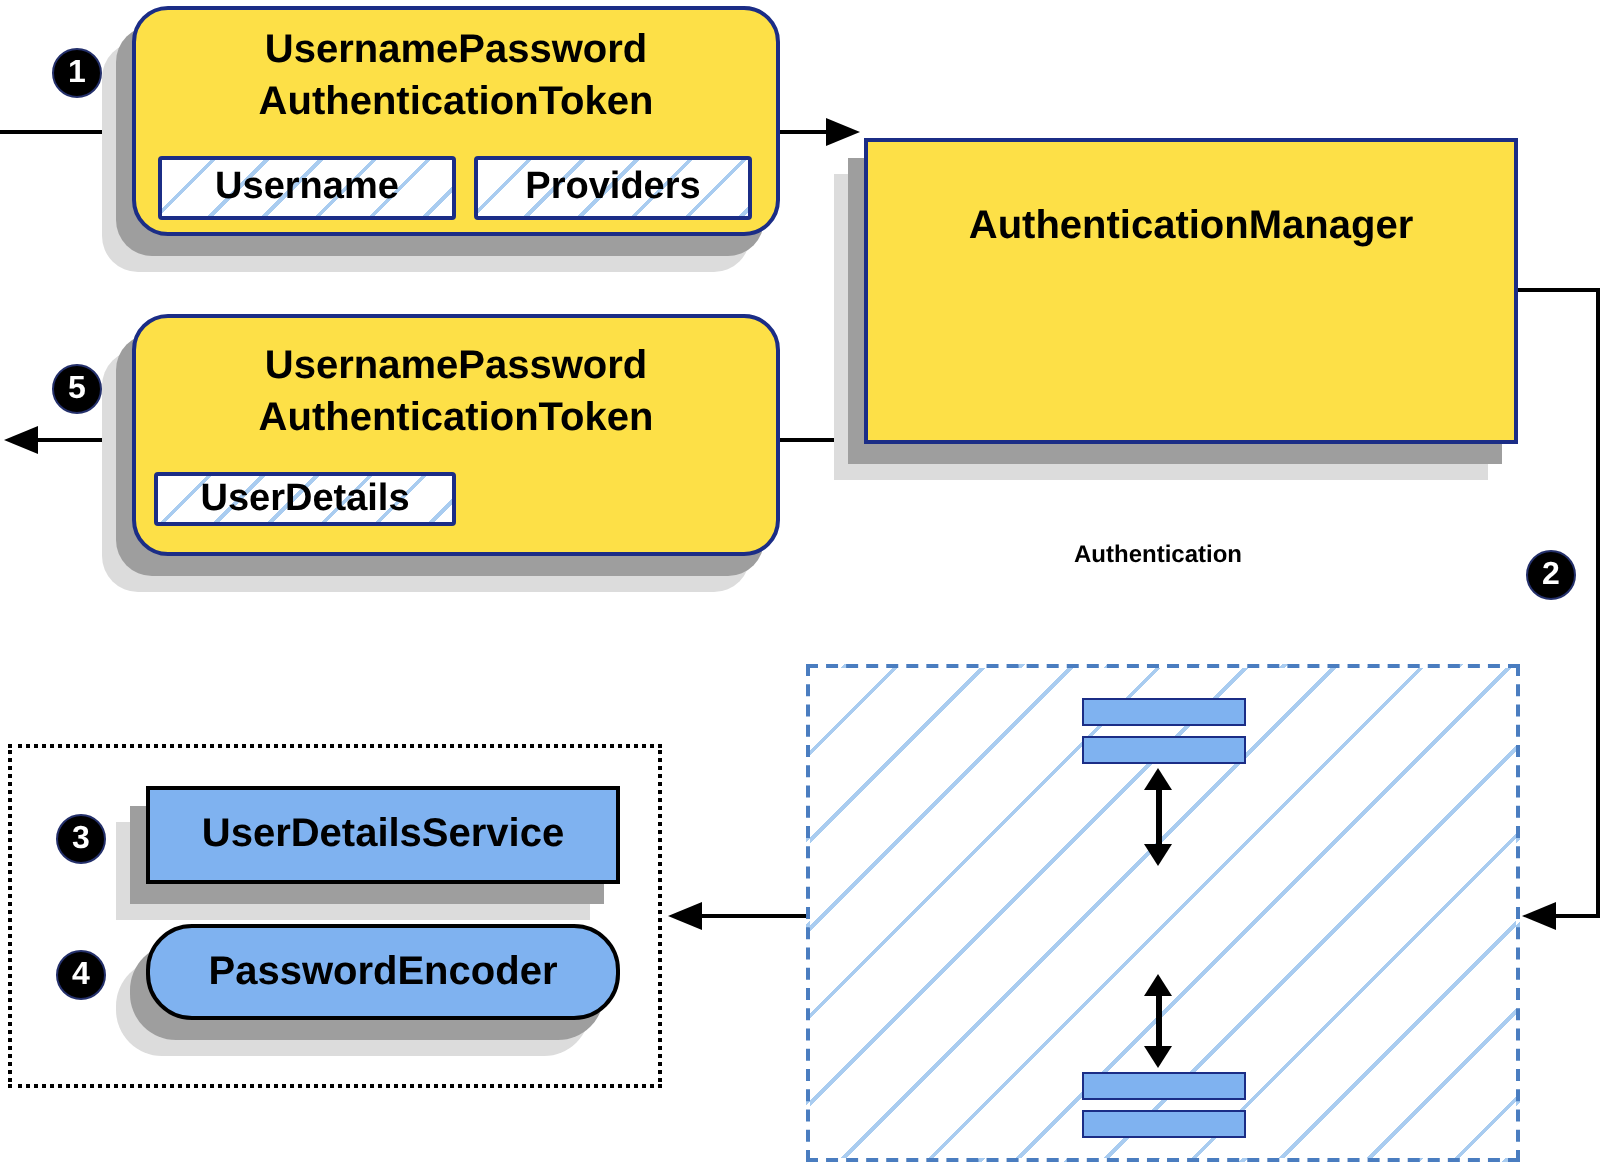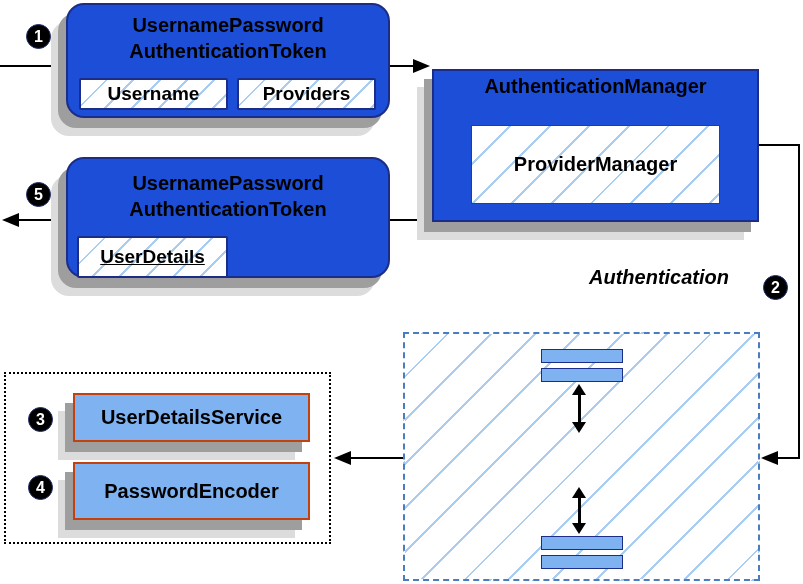--- a/index.html
+++ b/index.html
@@ -11,52 +11,52 @@
   .hline,.vline{position:absolute;background:#000;}
   .hline{height:2px;}
   .vline{width:2px;}
   .arr-right{position:absolute;width:0;height:0;border-top:7px solid transparent;border-bottom:7px solid transparent;border-left:17px solid #000;}
   .arr-left{position:absolute;width:0;height:0;border-top:7px solid transparent;border-bottom:7px solid transparent;border-right:17px solid #000;}
   .arr-up{position:absolute;width:0;height:0;border-left:7px solid transparent;border-right:7px solid transparent;border-bottom:11px solid #000;}
   .arr-down{position:absolute;width:0;height:0;border-left:7px solid transparent;border-right:7px solid transparent;border-top:11px solid #000;}
   .vshaft{position:absolute;width:3px;background:#000;}
   
   .blue-node{
-    position:absolute;box-sizing:border-box;background:#1d4ed8;border:2px solid #1b2d86;
+    position:absolute;box-sizing:border-box;background:#fde047;border:2px solid #1b2d86;
     box-shadow:-8px 10px 0 #9e9e9e, -15px 18px 0 #dcdcdc;
   }
   .rounded{border-radius:18px;}
   .node-title{text-align:center;font-size:20px;line-height:26px;}
   .field{
     position:absolute;box-sizing:border-box;border:2px solid #1b2d86;border-radius:2px;
     background:repeating-linear-gradient(135deg,#ffffff 0 17px,#a9ccf0 17px 19px);
     display:flex;align-items:center;justify-content:center;font-size:19px;
   }
   .hatch-inner{
     position:absolute;box-sizing:border-box;border:1px solid #2a3b8f;
     background:repeating-linear-gradient(135deg,#ffffff 0 26px,#a9ccf0 26px 28px);
     display:flex;align-items:center;justify-content:center;font-size:20px;
   }
   .flat-node{
-    position:absolute;box-sizing:border-box;background:#7fb2f0;border:2px solid #c2410c;
+    position:absolute;box-sizing:border-box;background:#7fb2f0;border:2px solid #000000;
     box-shadow:-8px 10px 0 #9e9e9e, -15px 18px 0 #dcdcdc;
     display:flex;align-items:center;justify-content:center;font-size:20px;
   }
   .group-dashed{
     position:absolute;box-sizing:border-box;border:2px dashed #4a7dc0;
     background:repeating-linear-gradient(135deg,#ffffff 0 29px,#a9ccf0 29px 31px);
   }
   .group-dotted{position:absolute;box-sizing:border-box;border:2px dotted #000;background:transparent;}
   .bar{position:absolute;box-sizing:border-box;width:82px;height:14px;background:#7fb2f0;border:1.5px solid #1b2d86;}
   .badge{
     position:absolute;width:25px;height:25px;border-radius:50%;background:#000;color:#fff;
     display:flex;align-items:center;justify-content:center;font-size:16px;line-height:1;
     border:1px solid #24306b;box-sizing:border-box;
   }
-  .group-title{position:absolute;text-align:right;font-size:20px;line-height:24px;font-style:italic;}
+  .group-title{position:absolute;text-align:center;font-size:12px;line-height:24px;}
 </style>
 </head>
 <body>
 
 <div id="canvas">
 
   <div class="hline" style="left:0;top:65px;width:414px;"></div>
   <div class="arr-right" style="left:413px;top:59px;"></div>
 
   <div class="hline" style="left:19px;top:219px;width:413px;"></div>
@@ -93,33 +93,30 @@
     </div>
   </div>
   <div class="field" style="left:79px;top:78px;width:149px;height:32px;">
     <span>Username</span>
   </div>
   <div class="field" style="left:237px;top:78px;width:139px;height:32px;">
     <span>Providers</span>
   </div>
 
   <div class="blue-node" style="left:432px;top:69px;width:327px;height:153px;">
-    <div class="node-title" style="margin-top:2px;">AuthenticationManager</div>
-  </div>
-  <div class="hatch-inner" style="left:471px;top:125px;width:249px;height:79px;">
-    <span>ProviderManager</span>
+    <div class="node-title" style="margin-top:29px;">AuthenticationManager</div>
   </div>
 
   <div class="blue-node rounded" style="left:66px;top:157px;width:324px;height:121px;">
     <div class="node-title" style="margin-top:11px;">
       <div>UsernamePassword</div>
       <div>AuthenticationToken</div>
     </div>
   </div>
-  <div class="field" style="left:77px;top:236px;width:151px;height:42px;text-decoration:underline;">
+  <div class="field" style="left:77px;top:236px;width:151px;height:27px;">
     <span>UserDetails</span>
   </div>
 
   <div class="group-title" style="left:429px;top:265px;width:300px;">
     <div>Authentication</div>
   </div>
   <div class="group-dashed" style="left:403px;top:332px;width:357px;height:249px;"></div>
 
   <div class="bar" style="left:541px;top:349px;"></div>
   <div class="bar" style="left:541px;top:368px;"></div>
@@ -133,17 +130,17 @@
   <div class="vshaft" style="left:578px;top:496px;height:29px;"></div>
   <div class="arr-down" style="left:572px;top:523px;"></div>
 
   <div class="bar" style="left:541px;top:536px;"></div>
   <div class="bar" style="left:541px;top:555px;"></div>
 
   <div class="group-dotted" style="left:4px;top:372px;width:327px;height:172px;"></div>
   <div class="flat-node" style="left:73px;top:393px;width:237px;height:49px;">
     <span>UserDetailsService</span>
   </div>
-  <div class="flat-node" style="left:73px;top:462px;width:237px;height:58px;">
+  <div class="flat-node" style="left:73px;top:462px;width:237px;height:48px;border-radius:23px;">
     <span>PasswordEncoder</span>
   </div>
 
 </div>
 
 </body></html>

